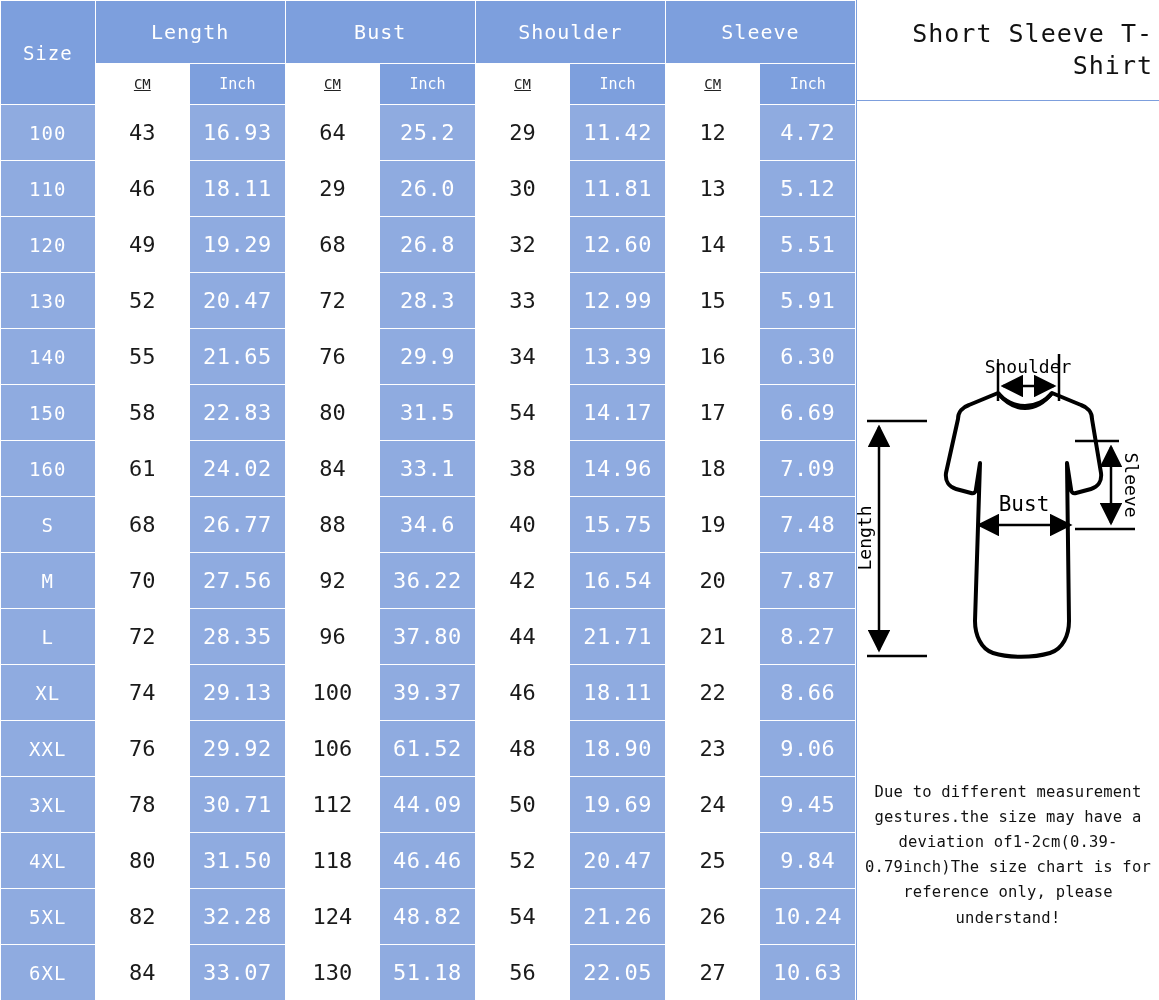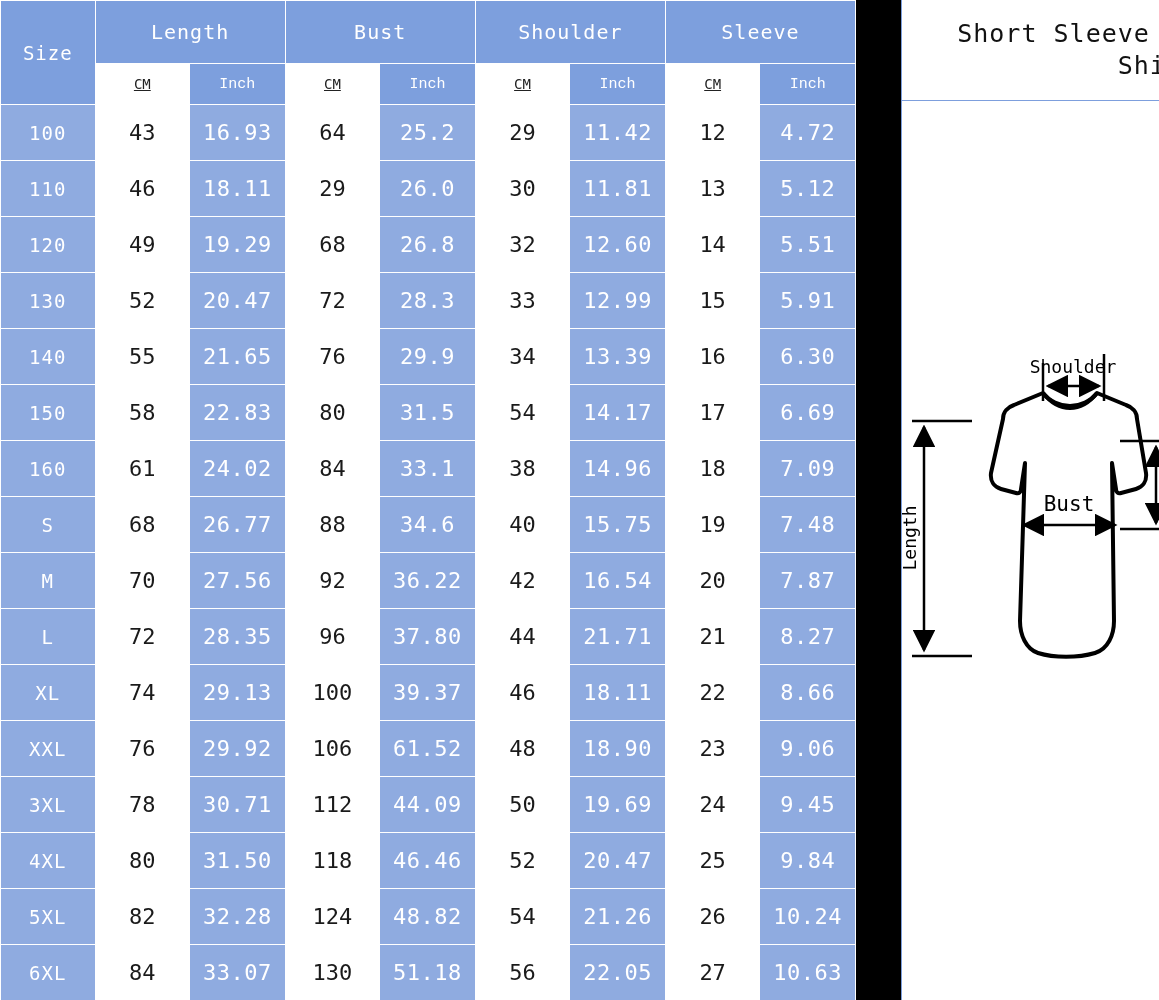--- a/index.html
+++ b/index.html
@@ -7,21 +7,20 @@
     margin: 0; padding: 0;
     width: 1159px; height: 1000px;
     background: #ffffff;
     font-family: "DejaVu Sans Mono", "Liberation Mono", monospace;
   }
   #page {
     width: 1112px; height: 1000px;
     display: flex;
     position: relative;
     background: #000000;
-    gap: 45px;
   }
 
   
   #table-wrap {
     width: 856px;
     height: 1000px;
     flex: 0 0 856px;
   }
   table.size-table {
     width: 856px;
@@ -55,21 +54,20 @@
     font-size: 14px;
     font-weight: bold;
     height: 41px;
     text-decoration: underline;
   }
   .hdr-unit-inch {
     background: #7d9fdd;
     color: #ffffff;
     font-size: 15px;
     height: 41px;
-    font-family: Liberation Mono, monospace;
   }
   td.sz {
     background: #8fabe0;
     color: #ffffff;
     font-size: 19px;
     letter-spacing: 1px;
   }
   td.cm {
     background: #ffffff;
     color: #1a1a1a;
@@ -411,14 +409,15 @@
         </g>
         <text x="268" y="384" text-anchor="middle" font-family="DejaVu Sans Mono, monospace" font-size="18" fill="#000" stroke="none" transform="rotate(90 268 384)">Sleeve</text>
 
         <g stroke="#000" stroke-width="2.5">
           <line x1="122" y1="424" x2="213" y2="424" marker-start="url(#arrL)" marker-end="url(#arrR)"></line>
         </g>
         <text x="167" y="410" text-anchor="middle" font-family="DejaVu Sans Mono, monospace" font-size="21" fill="#000" stroke="none">Bust</text>
       </svg>
     </div>
 
+    <div id="note">Due to different measurement gestures.the size may have a deviation of1-2cm(0.39-0.79inch)The size chart is for reference only, please understand!</div>
   </div>
 </div>
 
 </body></html>

